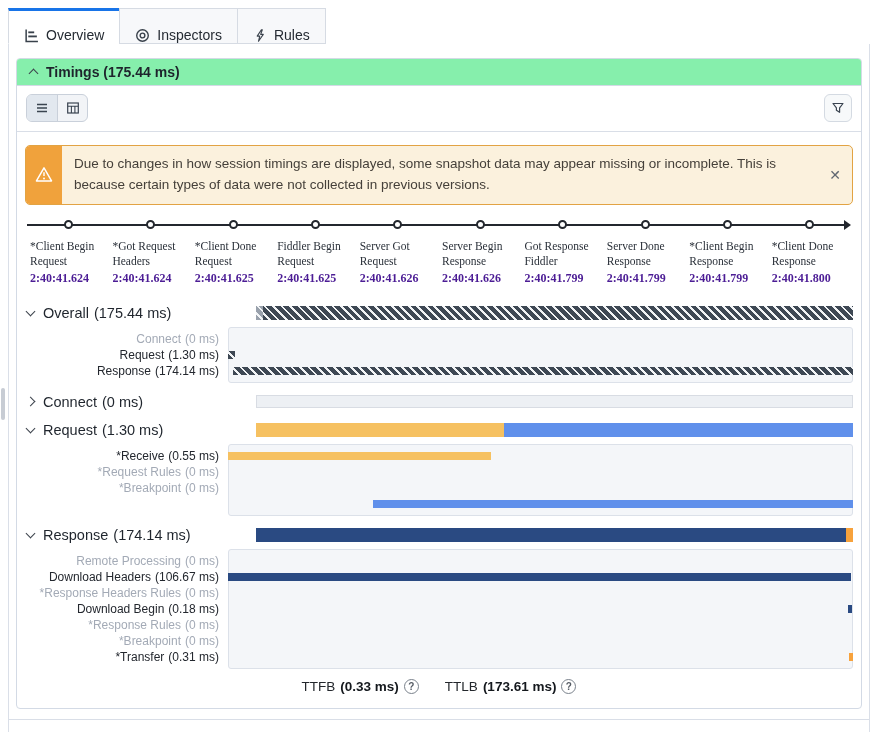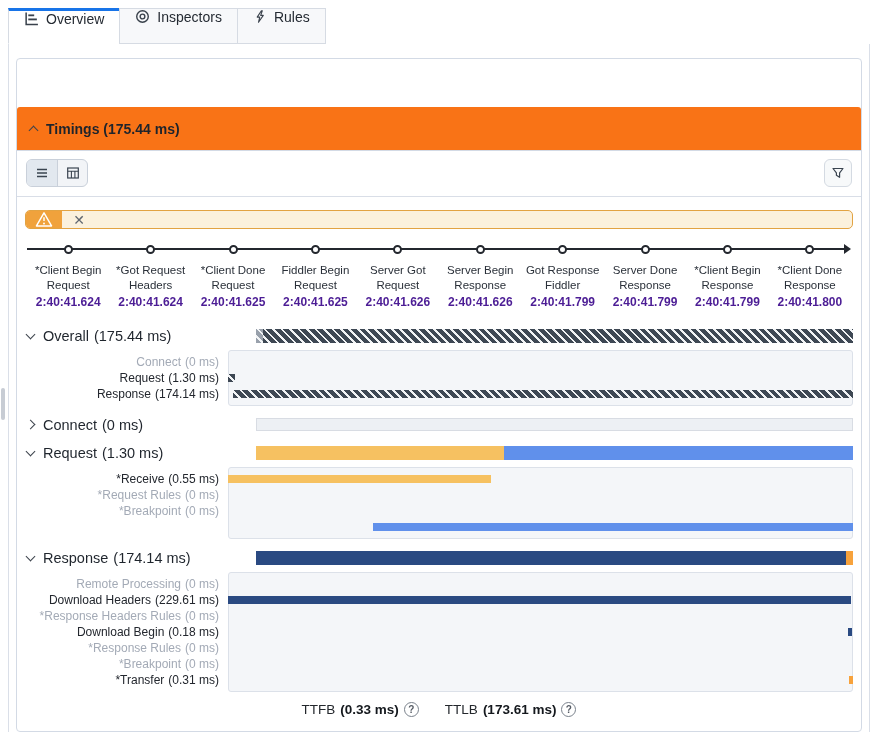--- a/index.html
+++ b/index.html
@@ -6,35 +6,35 @@
   html,body { width:878px; height:732px; background:#fff; overflow:hidden;
     font-family:"Liberation Sans","DejaVu Sans",sans-serif; color:#23272E; }
   .page { position:relative; width:878px; height:732px; }
 
   
   .scroll-thumb { position:absolute; left:1px; top:388px; width:4px; height:32px;
     background:#C7CCD4; border-radius:2px; z-index:5; }
 
   
   .tabbar { display:flex; align-items:flex-end; padding:8px 0 0 8px; height:44px; }
-  .tab { height:36px; display:flex; align-items:flex-start; gap:7px; padding:0 15px;
+  .tab { height:36px; display:flex; align-items:flex-end; gap:7px; padding:0 15px;
     border:1px solid #D6DBE3; background:#F7F8FA; font-size:14px; color:#252B33; cursor:pointer; }
   .tab + .tab { margin-left:-1px; }
   .tab.active { background:#fff; border-top:3px solid #1874E8; border-bottom:1px solid #fff; }
   .tab svg { flex:none; }
 
   
   .outer { margin:0 8px; border-left:1px solid #DADFE8; border-right:1px solid #DADFE8;
     height:688px; padding:14px 7px 0 7px; }
 
   
   .card { border:1px solid #D3DAE5; border-radius:4px; }
-  .card-head { display:flex; align-items:center; gap:9px; height:44px; padding:0 11px;
-    background:#f97316; border-bottom:1px solid #D3DAE5; border-radius:3px 3px 0 0;
-    font-size:14px; font-weight:bold; color:#1E242C;margin-top:48px; }
+  .card-head { display:flex; align-items:center; gap:9px; height:27px; padding:0 11px;
+    background:#86efac; border-bottom:1px solid #D3DAE5; border-radius:3px 3px 0 0;
+    font-size:14px; font-weight:bold; color:#1E242C; }
   .toolbar { display:flex; align-items:center; justify-content:space-between;
     padding:8px 9px 9px; border-bottom:1px solid #D9DEE7; }
   .seg { display:flex; border:1px solid #C9D0DA; border-radius:6px; overflow:hidden; background:#F2F4F7; }
   .seg .segbtn { width:30px; height:26px; display:flex; align-items:center; justify-content:center;
     border:none; background:transparent; cursor:pointer; }
   .seg .segbtn.active { background:#E2E8EF; }
   .seg .segbtn + .segbtn { border-left:1px solid #C9D0DA; }
   .iconbtn { width:28px; height:28px; display:flex; align-items:center; justify-content:center;
     border:1px solid #D4DAE2; border-radius:6px; background:#F7F9FA; cursor:pointer; }
 
@@ -51,21 +51,21 @@
   
   .timeline { margin:0 2px 18px; }
   .tl-track { position:relative; height:14px; }
   .tl-line { position:absolute; left:0; right:6px; top:6px; height:2px; background:#23272E; }
   .tl-arrow { position:absolute; right:0; top:2px; width:0; height:0;
     border-left:7px solid #23272E; border-top:5px solid transparent; border-bottom:5px solid transparent; }
   .tl-dots { position:absolute; inset:0; display:flex; }
   .tl-dots .col { flex:1; display:flex; justify-content:center; }
   .dot { width:9px; height:9px; border:2px solid #23272E; border-radius:50%; background:#fff; margin-top:2.5px; }
   .tl-labels { display:flex; margin-top:7px; }
-  .tl-labels .col { flex:1; text-align:center; padding:0 3px; }
+  .tl-labels .col { flex:1; text-align:left; padding:0 3px;font-family:Liberation Serif, serif; }
   .m-name { font-size:11.5px; color:#2A3039; line-height:1.3; }
   .m-time { font-size:12px; font-weight:bold; color:#4c1d95; margin-top:2px; }
 
   
   .section { margin-bottom:10px; }
   .sec-head { display:flex; align-items:center; height:18px;gap:28px; }
   .sec-label { width:203px; display:flex; align-items:center; gap:9px;
     font-size:14.5px; color:#1F252D; cursor:pointer; flex:none; }
   .sec-dur { margin-left:-4px; }
   .chev { display:inline-block; width:7px; height:7px; border-right:1.6px solid #3C434C;
@@ -171,20 +171,21 @@
       <div class="content">
 
         <div class="warn">
           <div class="warn-ic">
             <svg width="18" height="17" viewBox="0 0 16 15">
               <path d="M8 1.6 L14.7 13.2 H1.3 Z" fill="none" stroke="#fff" stroke-width="1.3" stroke-linejoin="round"></path>
               <path d="M8 5.6 V8.9" stroke="#fff" stroke-width="1.3"></path>
               <circle cx="8" cy="11" r="0.85" fill="#fff"></circle>
             </svg>
           </div>
+          <div class="warn-text">Due to changes in how session timings are displayed, some snapshot data may appear missing or incomplete. This is because certain types of data were not collected in previous versions.</div>
           <div class="warn-close">✕</div>
         </div>
 
         <div class="timeline">
           <div class="tl-track">
             <div class="tl-line"></div>
             <div class="tl-arrow"></div>
             <div class="tl-dots" id="tl-dots">
                 <div class="col">
                   <div class="dot"></div>
@@ -377,21 +378,21 @@
                 <div class="sub-row muted">
                   <div class="sub-label">
                     <span>Remote Processing</span>
                     <span>(0 ms)</span>
                   </div>
                   <div class="bar-zone"></div>
                 </div>
                 <div class="sub-row">
                   <div class="sub-label">
                     <span>Download Headers</span>
-                    <span>(229.61 ms)</span>
+                    <span>(106.67 ms)</span>
                   </div>
                   <div class="bar-zone">
                     <div class="seg-bar c-navy small" style="left: 0%; width: 99.7%;"></div>
                   </div>
                 </div>
                 <div class="sub-row muted">
                   <div class="sub-label">
                     <span>*Response Headers Rules</span>
                     <span>(0 ms)</span>
                   </div>

